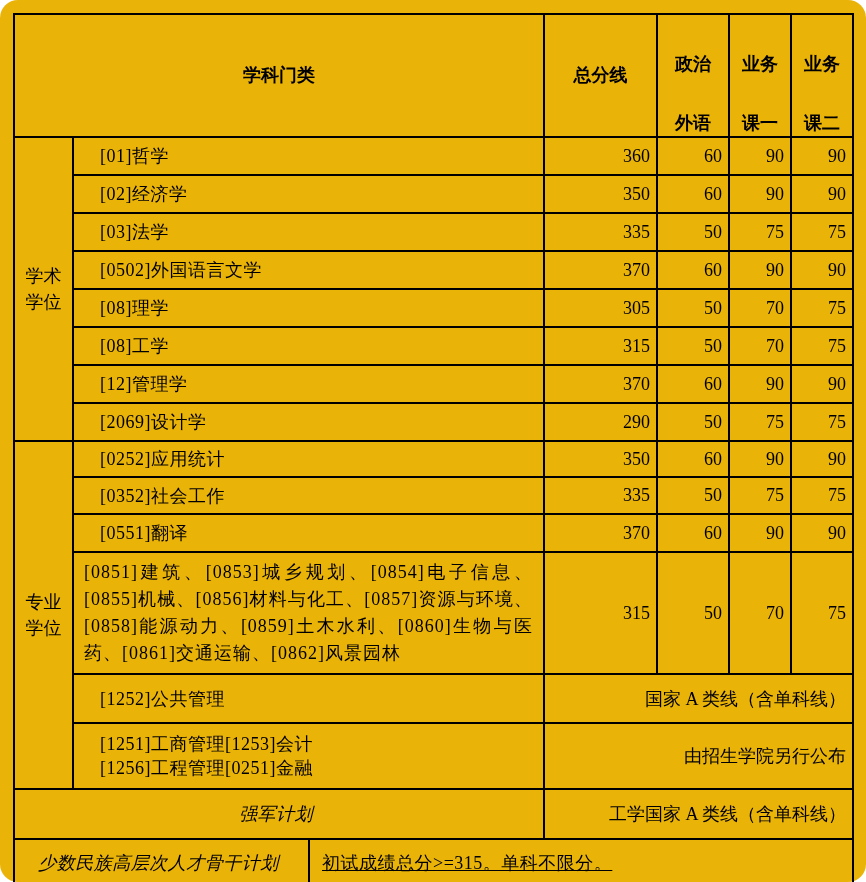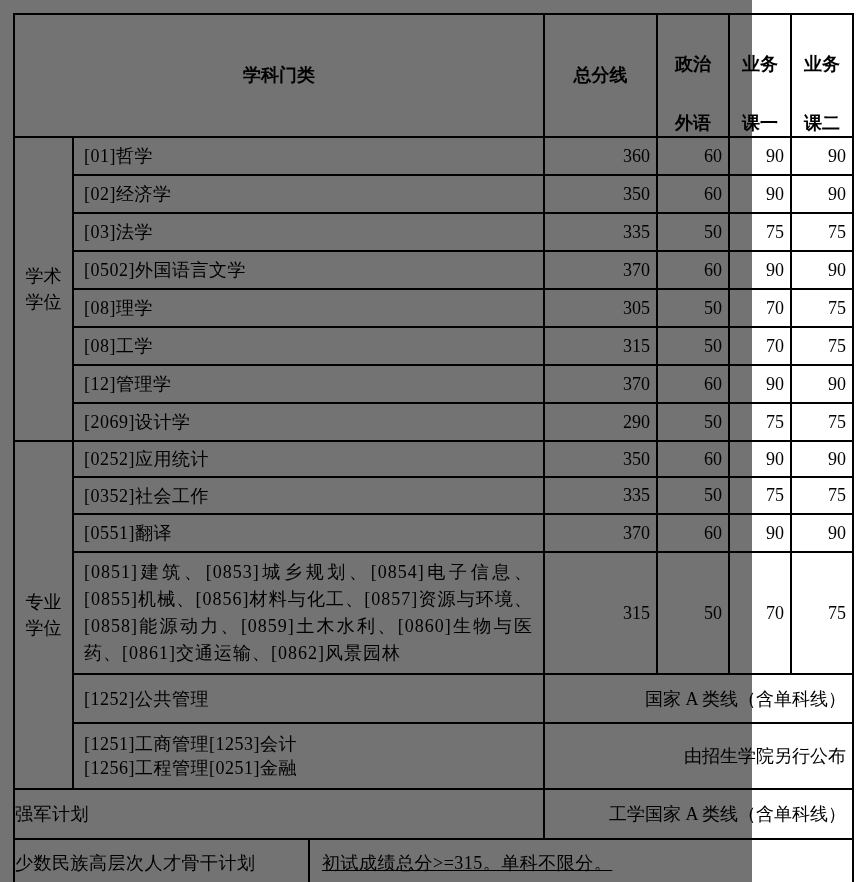--- a/index.html
+++ b/index.html
@@ -7,25 +7,26 @@
     padding: 0;
     background: #ffffff;
     width: 866px;
   }
   body {
     font-family: "Liberation Serif", "DejaVu Serif", serif;
     color: #000;
     font-size: 18px;
   }
   .page {
-    width: 752px;
+    width: 866px;
     height: 882px;
     box-sizing: border-box;
     padding: 13px 0 0 13px;
-    background: #737373;
+    background: #eab308;
+    border-radius: 18px;
   }
   table {
     border-collapse: collapse;
     table-layout: fixed;
     width: 839px;
   }
   td, th {
     border: 2px solid #000;
     padding: 2px 6px;
     vertical-align: middle;
@@ -44,41 +45,42 @@
   
   td.group {
     text-align: center;
     line-height: 1.45;
     padding: 2px 2px;
   }
   td.group span { display: block; }
   
   td.subject {
     text-align: left;
-    padding-left: 10px;
+    padding-left: 26px;
     letter-spacing: 0.5px;
   }
   td.subject-multi {
     text-align: justify;
     text-justify: inter-character;
     line-height: 1.5;
     padding: 6px 10px;
     letter-spacing: 1px;
   }
   td.subject .l2 { display: block; }
   
   td.score, td.result {
     text-align: right;
   }
   
   table.bottom tr:first-child td { border-top: none; }
   td.plan-label {
-    text-align: left;
+    text-align: center;
     padding-left: 0;
     letter-spacing: 0.5px;
+    font-style: italic;
   }
   td.plan-text {
     text-align: left;
     padding-left: 12px;
     letter-spacing: 0.5px;
     text-decoration: underline;
   }
 </style>
 </head>
 <body>

